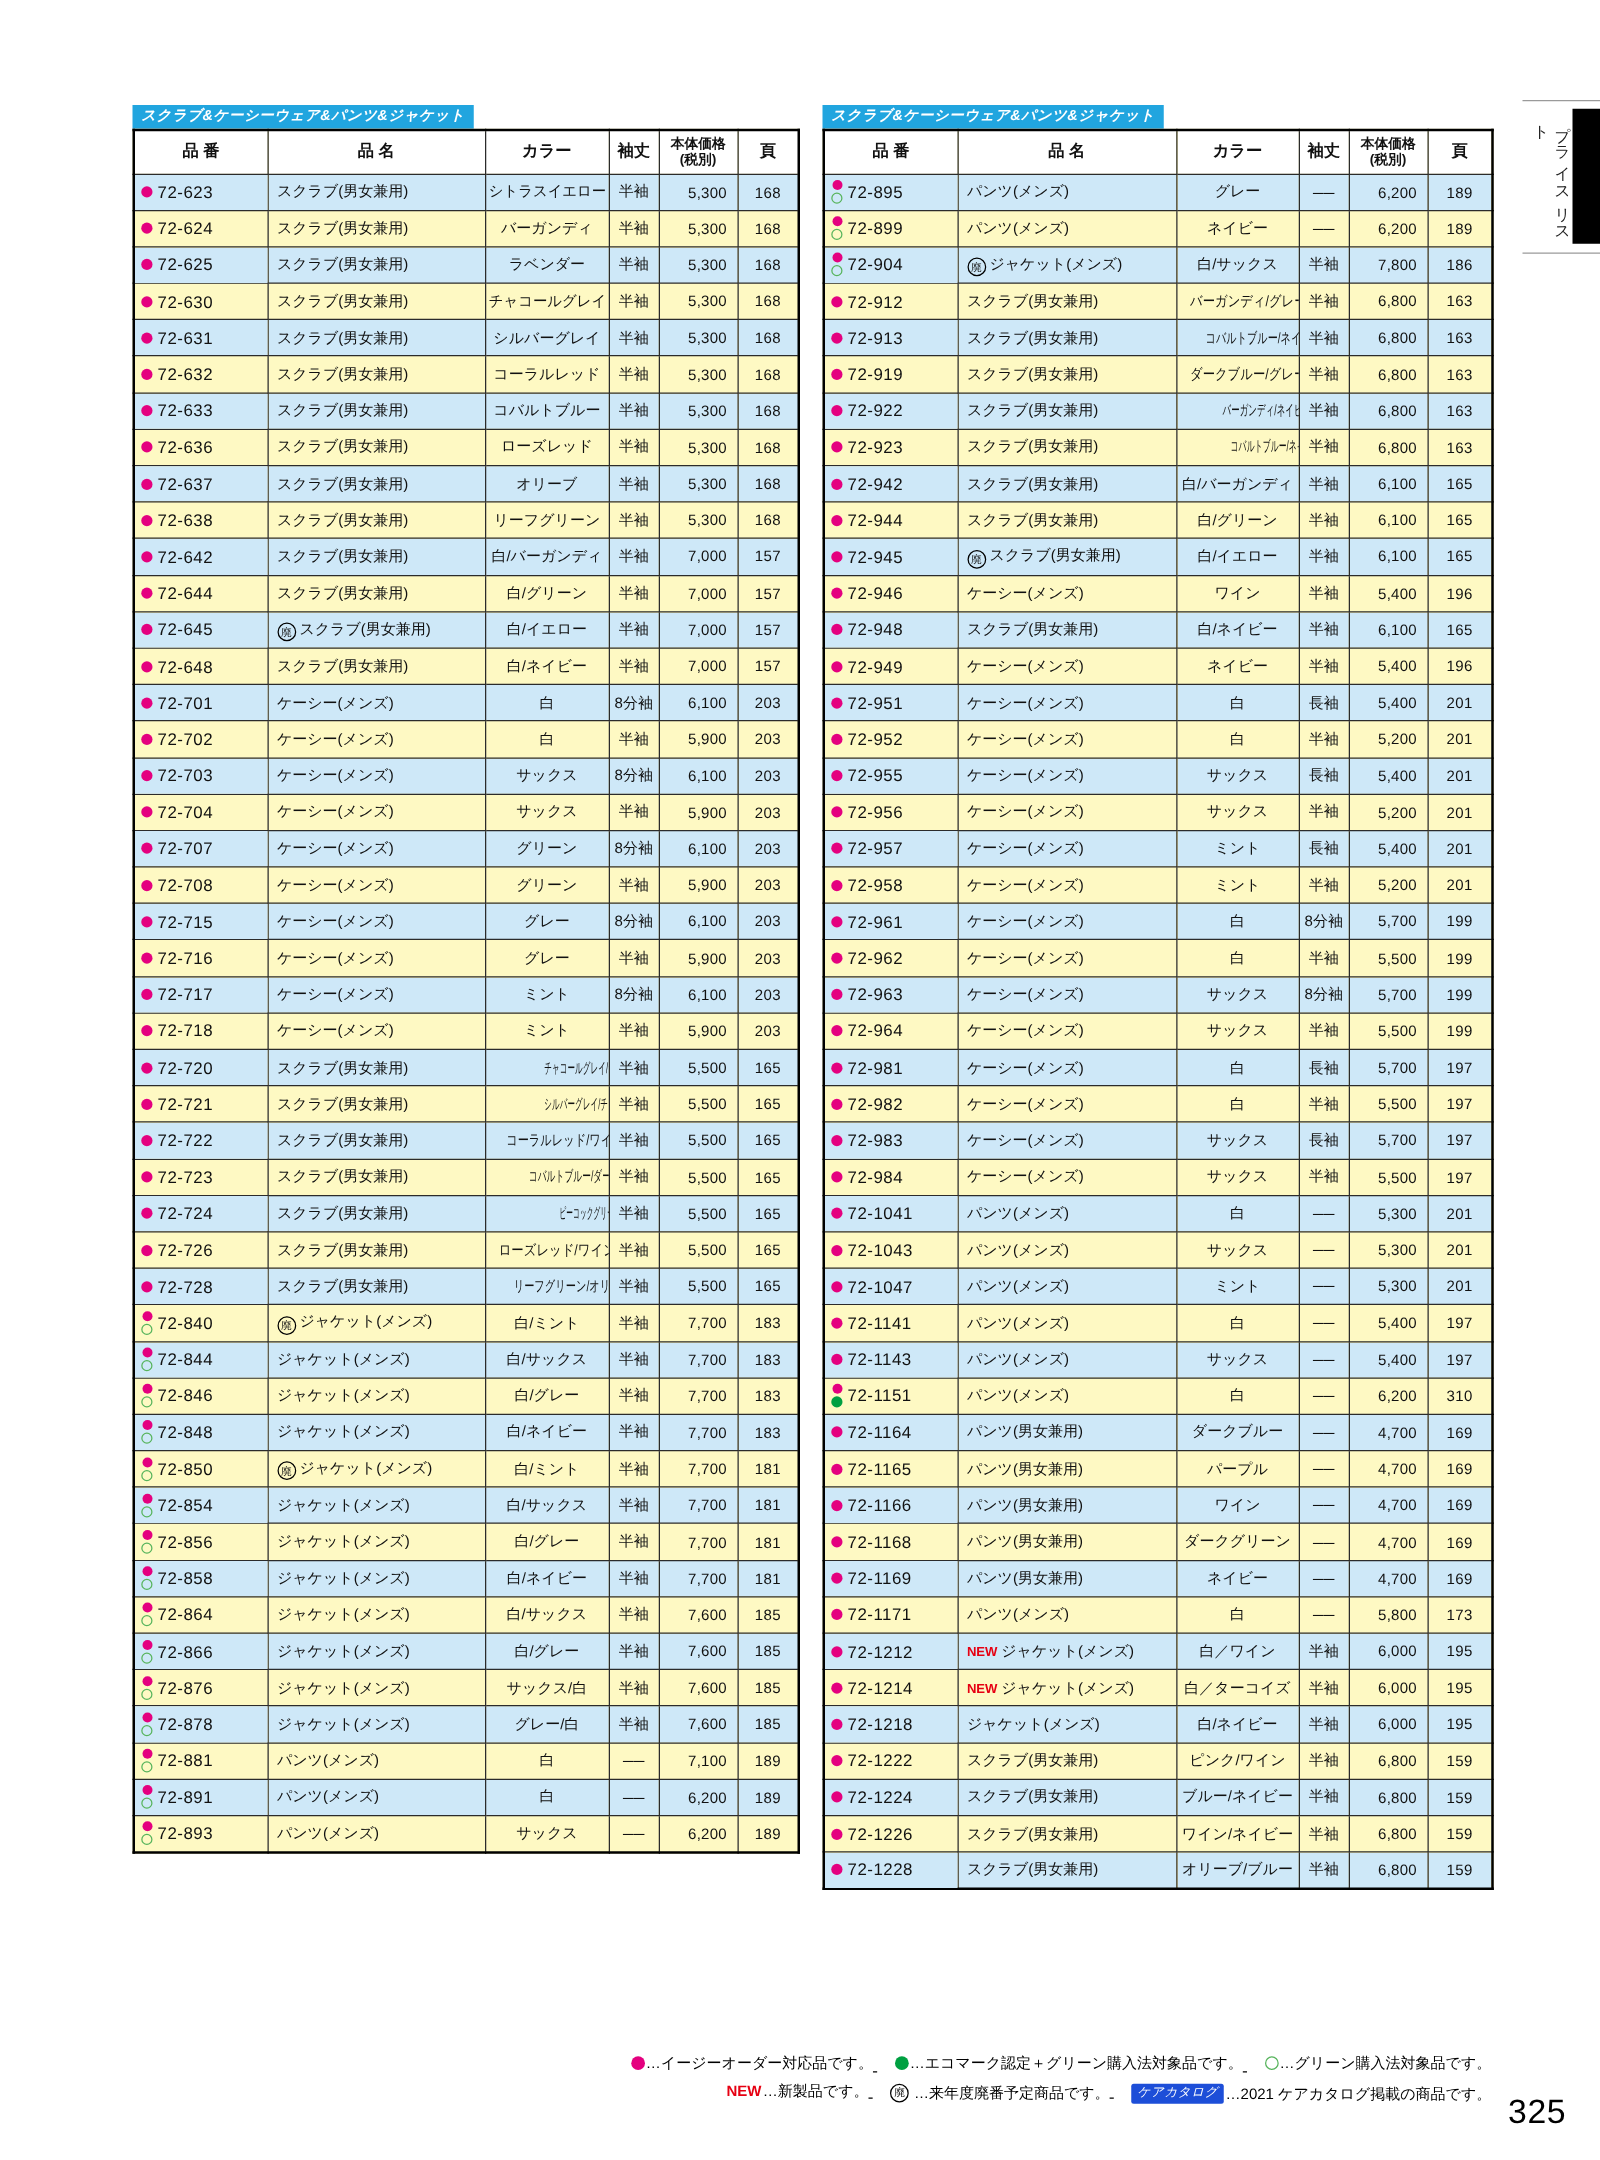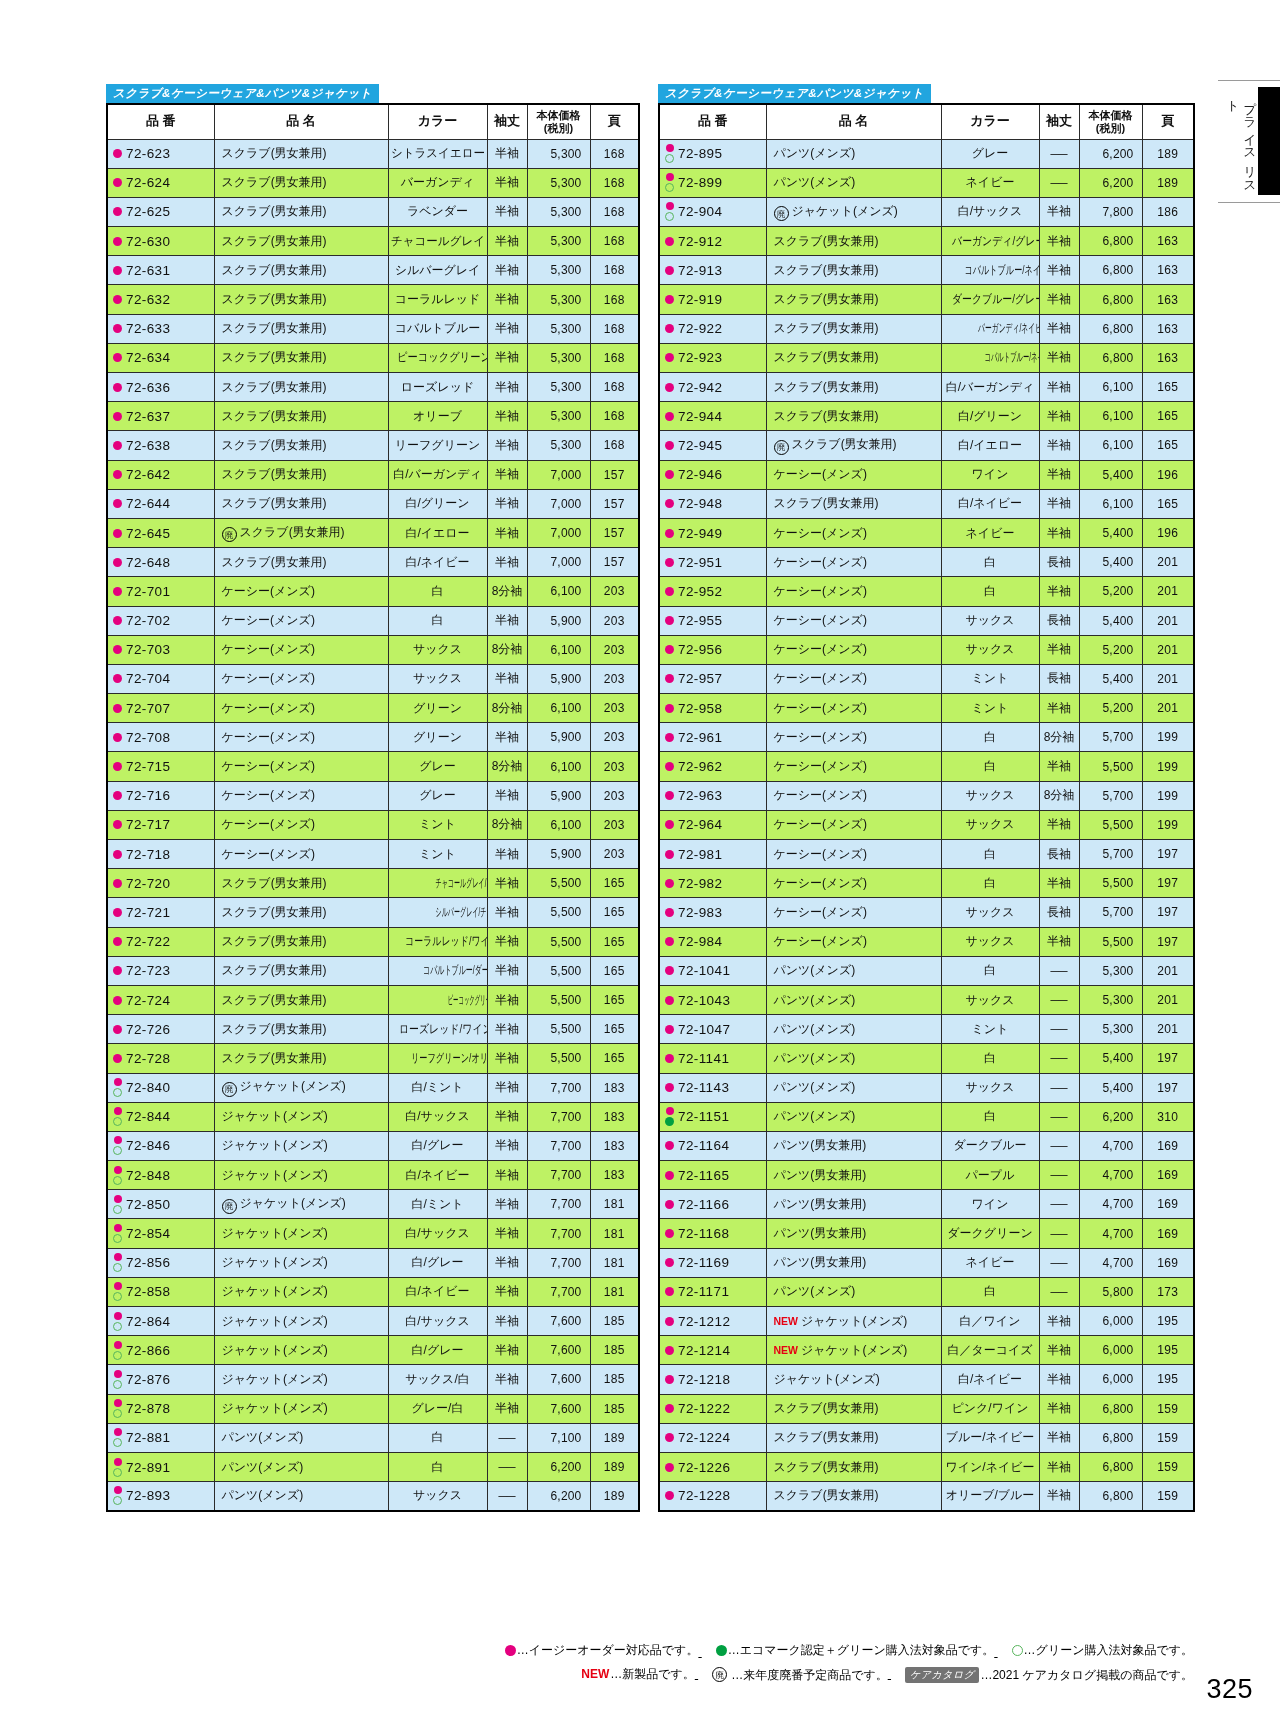--- a/index.html
+++ b/index.html
@@ -6,21 +6,21 @@
   body{
     width:1280px;height:1728px;position:relative;background:#ffffff;
     font-family:"Liberation Sans","DejaVu Sans",sans-serif;color:#111;
     -webkit-font-smoothing:antialiased;overflow:hidden;
   }
   .badge{
     position:absolute;height:19px;line-height:19px;background:#21a5df;color:#fff;
     font-size:11.5px;font-weight:bold;padding:0 7px;letter-spacing:.5px;white-space:nowrap;font-style:italic;
   }
   .price-table{
-    position:absolute;border-collapse:collapse;table-layout:fixed;background:#bef264;
+    position:absolute;border-collapse:collapse;table-layout:fixed;background:#fef9c3;
     border:2px solid #000;
   }
   .price-table th,.price-table td{
     border:1px solid #2b2b2b;padding:0;overflow:hidden;box-sizing:border-box;
     vertical-align:middle;
   }
   .price-table thead th{
     height:35px;background:#fff;font-size:13px;font-weight:bold;text-align:center;
     white-space:pre-line;line-height:1.15;
   }
@@ -58,21 +58,21 @@
     line-height:1;white-space:nowrap;text-decoration:underline;
   }
   .legend-row{margin-bottom:9px;}
   .legend-item{margin-left:14px;display:inline-flex;align-items:center;gap:1px;}
   .legend-dot{display:inline-block;border-radius:50%;vertical-align:-1px;}
   .legend-dot.pink{width:11px;height:11px;background:#e4007f;}
   .legend-dot.green-filled{width:11px;height:11px;background:#00a041;}
   .legend-dot.green-open{width:9px;height:9px;border:1.5px solid #57b45c;background:#fff;}
   .legend-new{color:#e60012;font-weight:bold;font-size:12px;}
   .care-badge{
-    display:inline-block;background:#737373;color:#fff;font-size:10px;font-style:italic;
+    display:inline-block;background:#1d4ed8;color:#fff;font-size:10px;font-style:italic;
     padding:3px 5px;border-radius:2px;letter-spacing:.5px;
   }
   .edge-line{position:absolute;height:1px;background:#9a9a9a;left:1218px;width:62px;}
   .edge-block{position:absolute;left:1258px;top:87px;width:22px;height:108px;background:#000;}
   .edge-label{
     position:absolute;left:1224px;top:92px;height:104px;writing-mode:vertical-rl;
     font-size:12.5px;letter-spacing:2px;color:#222;
   }
   .page-number{position:absolute;right:27px;top:1674px;font-size:27px;letter-spacing:.5px;color:#000;}
 </style>
@@ -201,34 +201,20 @@
     </td>
     <td class="c-name">
       <span class="nm fit">スクラブ(男女兼用)</span>
     </td>
     <td class="c-color"><span class="fit col-val">コバルトブルー</span></td>
     <td class="c-sleeve"><span class="fit sleeve-val">半袖</span></td>
     <td class="c-price price-val">5,300</td>
     <td class="c-page page-val">168</td>
   </tr>
 
-  <tr>
-    <td class="c-code">
-      <span class="marks">
-            <span class="dot pink"></span>
-          </span><span class="code">72-634</span>
-    </td>
-    <td class="c-name">
-      <span class="nm fit">スクラブ(男女兼用)</span>
-    </td>
-    <td class="c-color"><span class="fit col-val" style="transform: scaleX(0.855);">ピーコックグリーン</span></td>
-    <td class="c-sleeve"><span class="fit sleeve-val">半袖</span></td>
-    <td class="c-price price-val">5,300</td>
-    <td class="c-page page-val">168</td>
-  </tr>
 
   <tr>
     <td class="c-code">
       <span class="marks">
             <span class="dot pink"></span>
           </span><span class="code">72-636</span>
     </td>
     <td class="c-name">
       <span class="nm fit">スクラブ(男女兼用)</span>
     </td>

